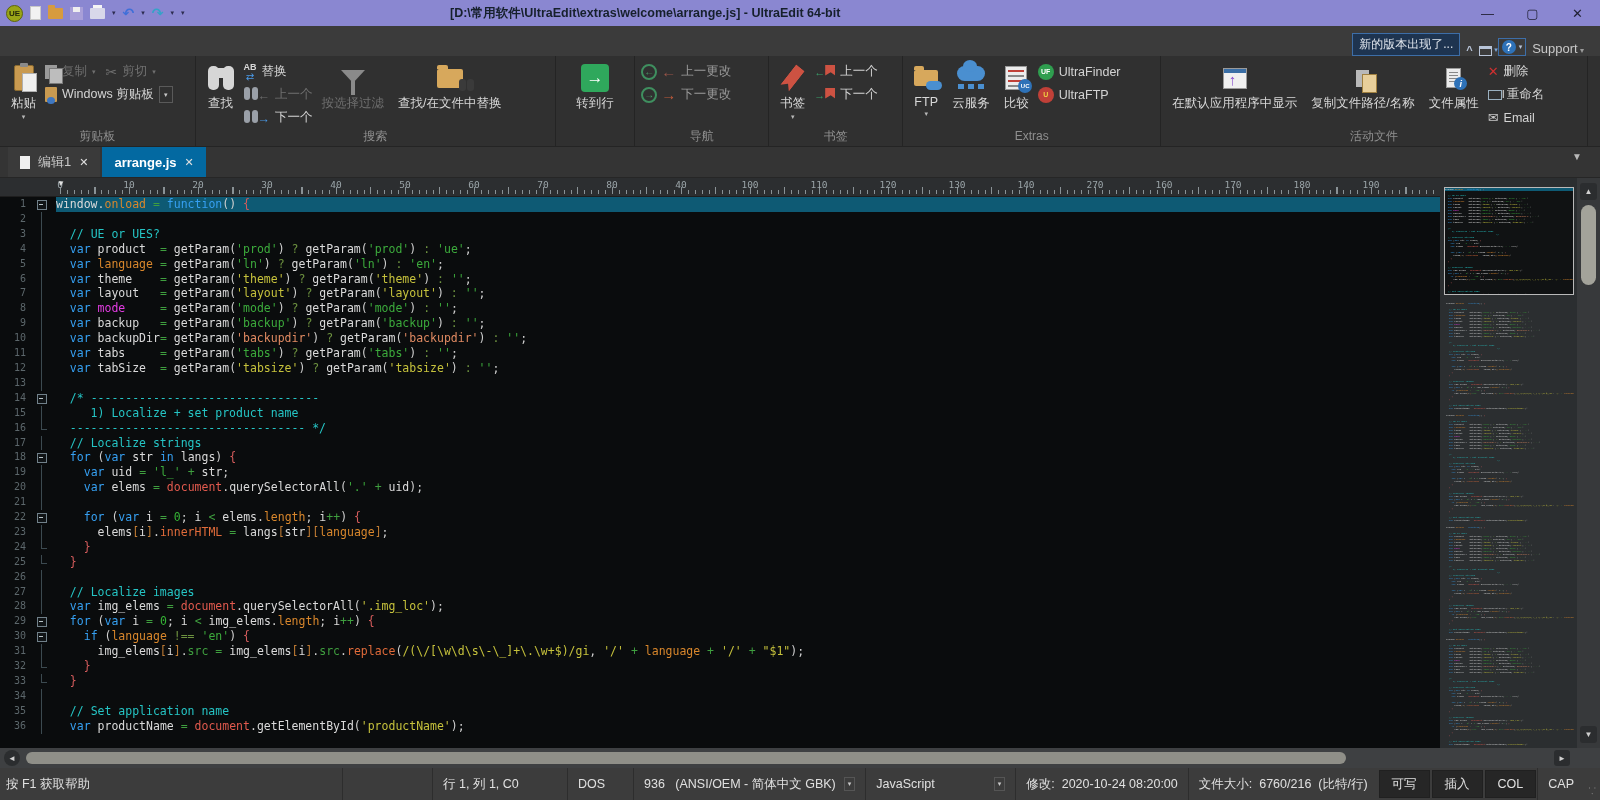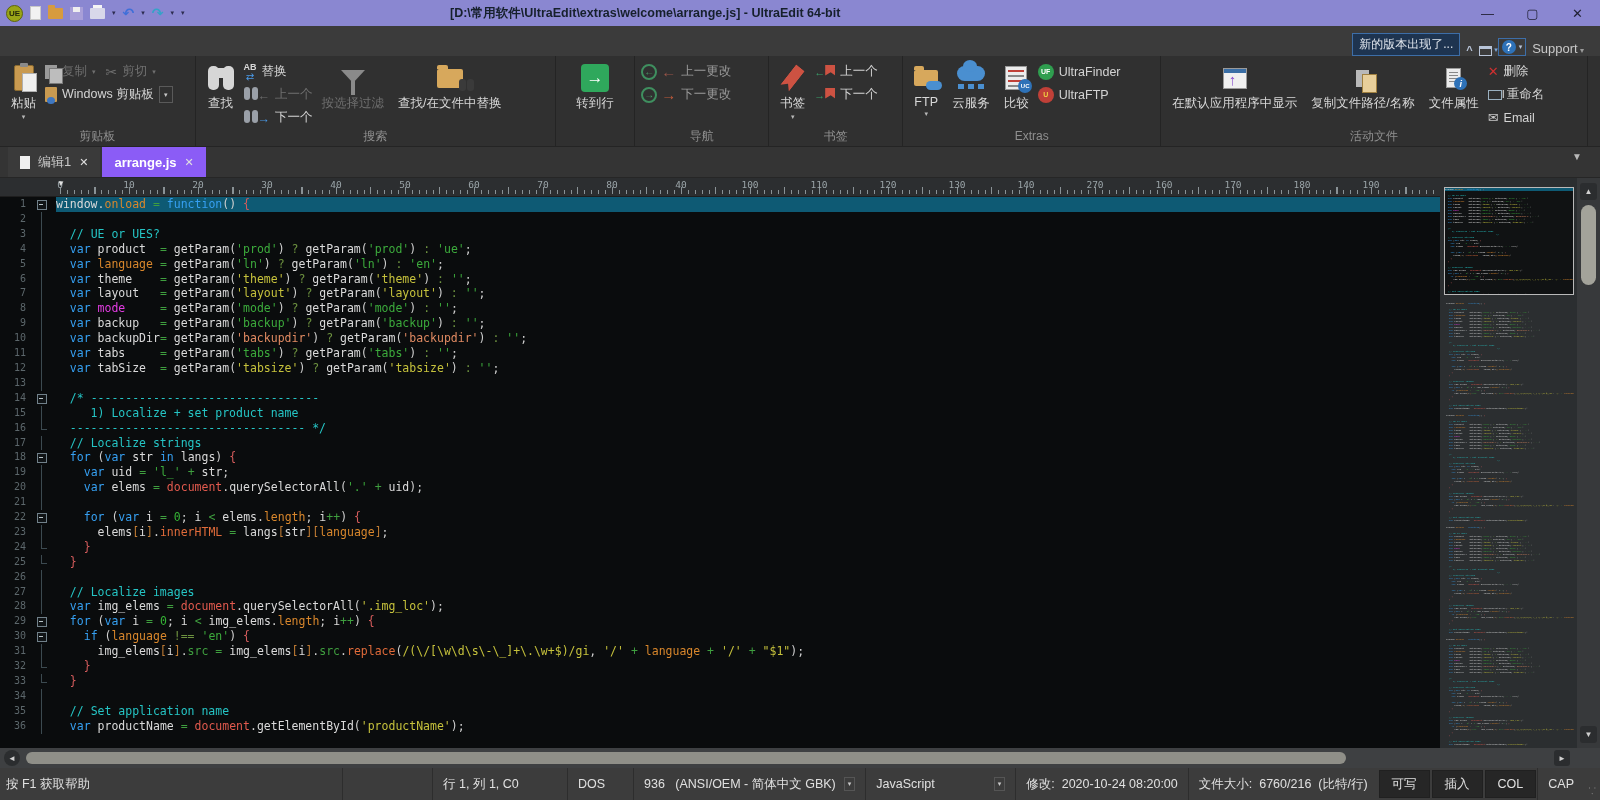--- a/index.html
+++ b/index.html
@@ -124,21 +124,21 @@
     background:#2e72b8;color:#fff;font-size:9px;font-weight:bold;display:flex;align-items:center;justify-content:center;font-style:italic;}
   .i-del{color:#d03030;font-size:13px;font-weight:bold;font-style:normal;}
   .i-ren{width:14px;height:10px;border:1px solid #9ab0c0;position:relative;display:inline-block;}
   .i-ren::after{content:'I';position:absolute;right:-4px;top:-3px;color:#d8d8d8;font-size:11px;}
   .i-email{color:#c8c8c8;font-size:13px;font-style:normal;}
 
   
   #tabrow{left:0;top:147px;width:1600px;height:31px;background:#343434;display:flex;align-items:stretch;border-bottom:1px solid #262626;}
   .doctab{display:flex;align-items:center;gap:8px;padding:0 12px;font-size:13px;color:#c8c8c8;background:#3a3a3a;margin-right:2px;}
   .doctab .x{font-size:11px;color:#e0e0e0;}
-  .doctab.active{background:#8b5cf6;color:#fff;font-weight:bold;}
+  .doctab.active{background:#0369a1;color:#fff;font-weight:bold;}
   .tabicon{width:10px;height:13px;background:#f0f0f0;}
   #tablist-dd{margin-left:auto;color:#b8b8b8;font-size:10px;padding:4px 18px 0 0;}
 
   
   #ruler{left:0;top:178px;width:1440px;height:19px;background:#2c2e30;border-bottom:1px solid #1e1e1e;}
   #ruler-ticks1{position:absolute;left:60px;right:0;bottom:2px;height:4px;
     background:repeating-linear-gradient(to right,#8a9296 0 1px,transparent 1px 6.9px);}
   #ruler-ticks2{position:absolute;left:60px;right:0;bottom:2px;height:7px;
     background:repeating-linear-gradient(to right,#8a9296 0 1px,transparent 1px 34.5px);}
   #ruler-numbers span{position:absolute;top:1px;transform:translateX(-50%);

